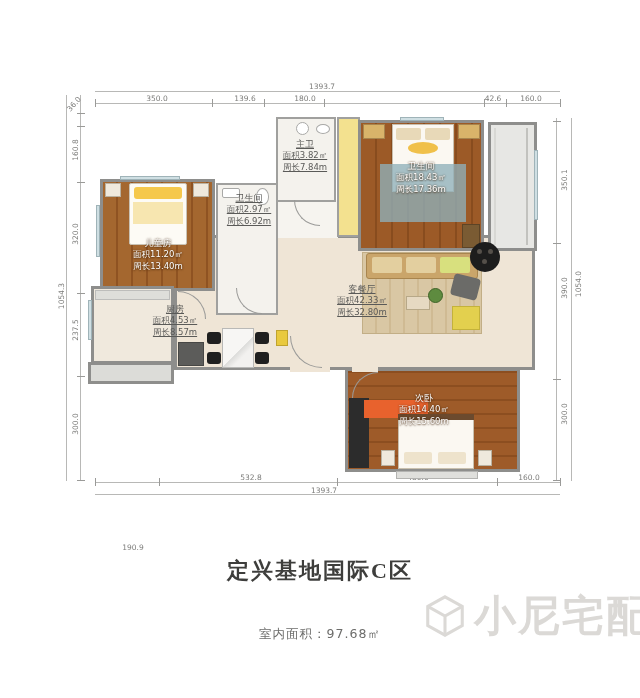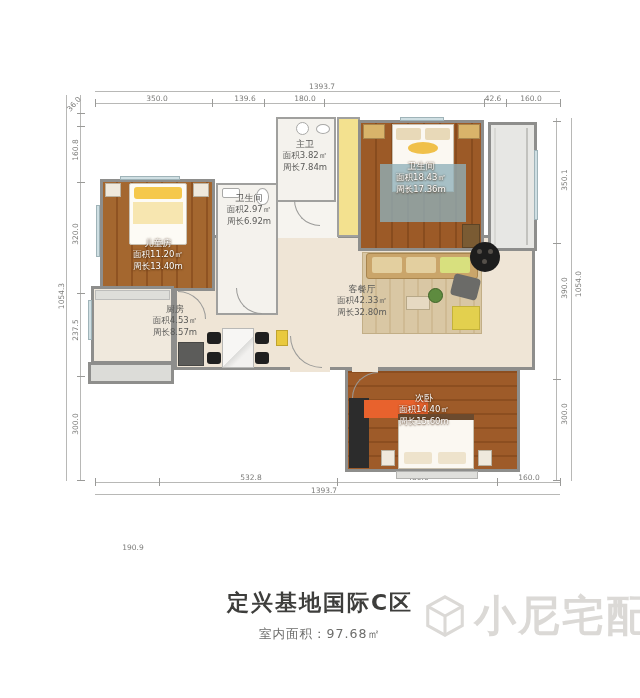--- a/index.html
+++ b/index.html
@@ -9,21 +9,21 @@
   
   .dline{background:#b8b8b6;}
   .tick{background:#9a9a98;}
   .dim{position:absolute;font-size:7.5px;color:#7c7c7a;white-space:nowrap;transform:translate(-50%,-50%);}
   .dim.v{transform:translate(-50%,-50%) rotate(-90deg);}
   .dim.diag{transform:translate(-50%,-50%) rotate(-48deg);}
   
   .rl{position:absolute;text-align:center;line-height:1.35;white-space:nowrap;transform:translateX(-50%);z-index:40;}
   .rl div{font-size:8.5px;}
   .rl .rname{font-size:9px;}
-  .rl.onlight{color:#5a5a58;}
+  .rl.onlight{color:#5a5a58;text-decoration:underline;}
   .rl.ondark{color:#ffffff;text-shadow:0 0 2px rgba(60,30,5,.85),0 1px 2px rgba(60,30,5,.6);}
   
   .room{border:3px solid #8e8e8c;}
   .thin{border-width:2px;border-color:#a0a09e;}
   .arc{border:1px solid #9a9a98;background:transparent;}
   
   .title-main{position:absolute;width:100%;text-align:center;font-size:22px;font-weight:bold;
               color:#3e3e3c;letter-spacing:2px;}
   .title-sub{position:absolute;width:100%;text-align:center;font-size:12.5px;color:#6d6d6b;letter-spacing:1px;}
   .wm{position:absolute;display:flex;align-items:center;gap:6px;color:#dbd9d6;font-weight:bold;
@@ -218,21 +218,21 @@
   <div class="abs tick" style="left:553px;top:243px;width:8px;height:1px;"></div>
   <div class="abs tick" style="left:553px;top:379px;width:8px;height:1px;"></div>
   <div class="abs tick" style="left:553px;top:480px;width:8px;height:1px;"></div>
   <span class="dim v" style="left:564px;top:180px;">350.1</span>
   <span class="dim v" style="left:564px;top:288px;">390.0</span>
   <span class="dim v" style="left:564px;top:414px;">300.0</span>
   <span class="dim v" style="left:578px;top:284px;">1054.0</span>
 
 </div>
 
-<div class="title-main" style="top:588px;">定兴基地国际C区</div>
+<div class="title-main" style="top:556px;font-family:Liberation Serif, serif;">定兴基地国际C区</div>
 <div class="title-sub" style="top:626px;">室内面积：97.68㎡</div>
 
 <div class="wm" style="left:422px;top:588px;">
   <svg width="46" height="46" viewBox="0 0 24 24" fill="none" stroke="#dbd9d6" stroke-width="1.6">
     <path d="M12 2 L21 7 L21 17 L12 22 L3 17 L3 7 Z"></path>
     <path d="M3 7 L12 12 L21 7 M12 12 L12 22"></path>
   </svg>
   <span>小尼宅配</span>
 </div>
 

